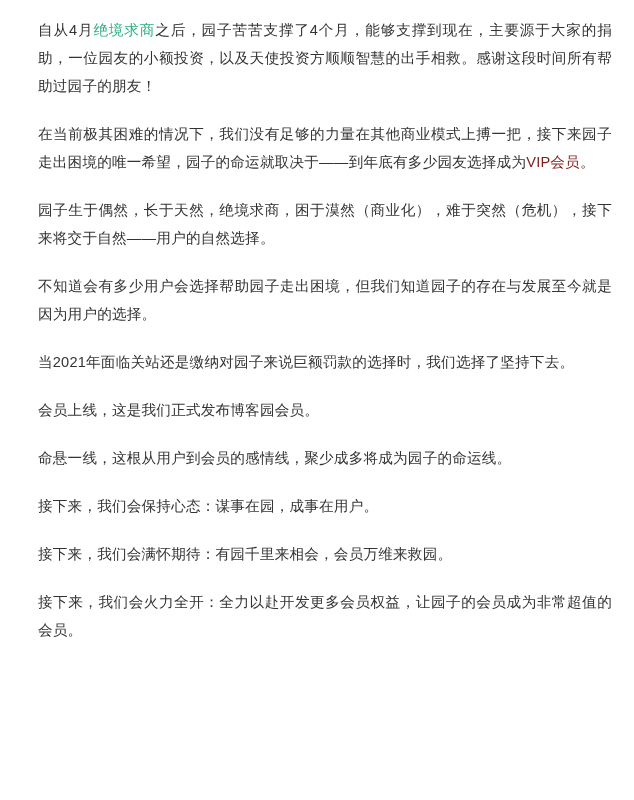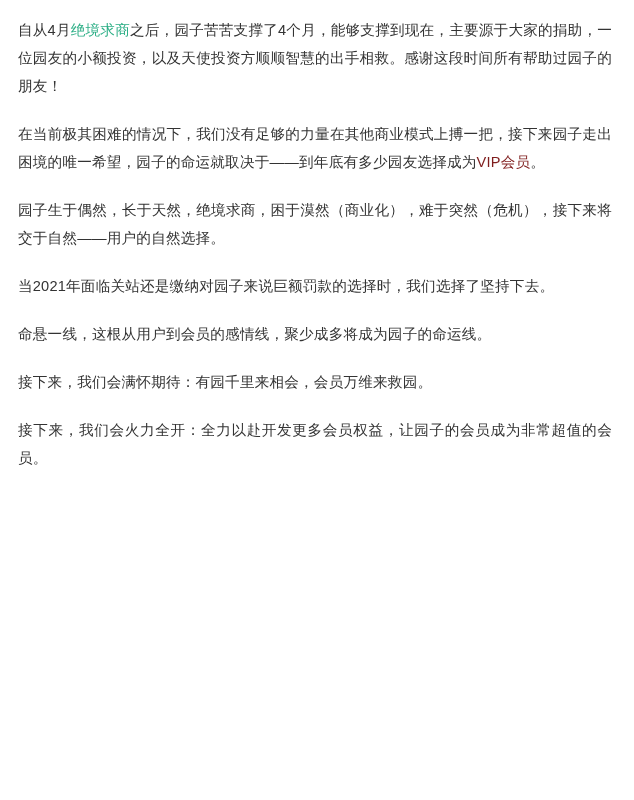--- a/index.html
+++ b/index.html
@@ -10,21 +10,21 @@
   body {
     width: 634px;
     height: 800px;
     font-family: "Liberation Sans", sans-serif;
     color: #333333;
   }
   .page {
     box-sizing: border-box;
     width: 634px;
     height: 800px;
-    padding: 16px 22px 0 18px;
+    padding: 16px 22px 0 38px;
     background: #ffffff;
     overflow: hidden;
   }
   .para {
     font-size: 14.6px;
     line-height: 28px;
     color: #333333;
     margin: 0 0 20px 0;
     text-align: justify;
     letter-spacing: 0.2px;
@@ -43,19 +43,22 @@
   }
 </style>
 </head>
 <body>
 
 <div class="page">
   <div id="article-body">
       <p class="para"><span>自从4月</span><a href="#" class="link-green">绝境求商</a><span>之后，园子苦苦支撑了4个月，能够支撑到现在，主要源于大家的捐助，一位园友的小额投资，以及天使投资方顺顺智慧的出手相救。感谢这段时间所有帮助过园子的朋友！</span></p>
       <p class="para"><span>在当前极其困难的情况下，我们没有足够的力量在其他商业模式上搏一把，接下来园子走出困境的唯一希望，园子的命运就取决于——到年底有多少园友选择成为</span><a href="#" class="link-blue">VIP会员</a><span>。</span></p>
       <p class="para"><span>园子生于偶然，长于天然，绝境求商，困于漠然（商业化），难于突然（危机），接下来将交于自然——用户的自然选择。</span></p>
+      <p class="para"><span>不知道会有多少用户会选择帮助园子走出困境，但我们知道园子的存在与发展至今就是因为用户的选择。</span></p>
       <p class="para"><span>当2021年面临关站还是缴纳对园子来说巨额罚款的选择时，我们选择了坚持下去。</span></p>
+      <p class="para"><span>会员上线，这是我们正式发布博客园会员。</span></p>
       <p class="para"><span>命悬一线，这根从用户到会员的感情线，聚少成多将成为园子的命运线。</span></p>
+      <p class="para"><span>接下来，我们会保持心态：谋事在园，成事在用户。</span></p>
       <p class="para"><span>接下来，我们会满怀期待：有园千里来相会，会员万维来救园。</span></p>
       <p class="para"><span>接下来，我们会火力全开：全力以赴开发更多会员权益，让园子的会员成为非常超值的会员。</span></p>
     </div>
 
 </div>
 
 </body></html>

